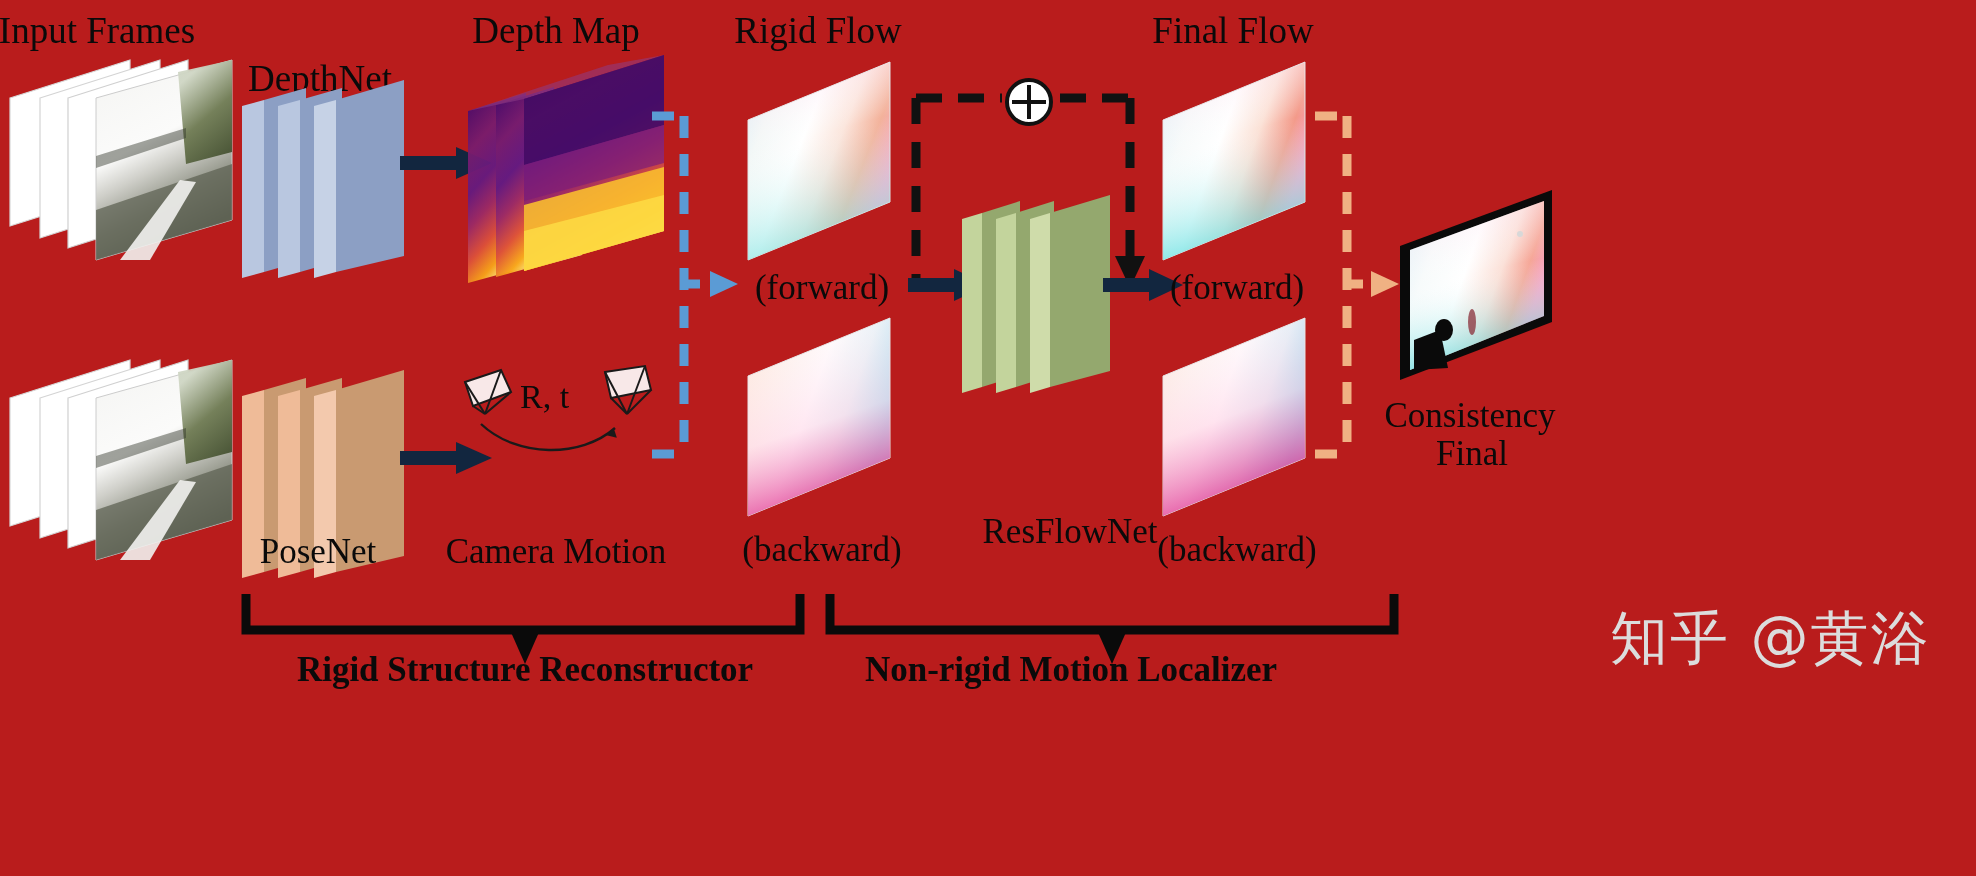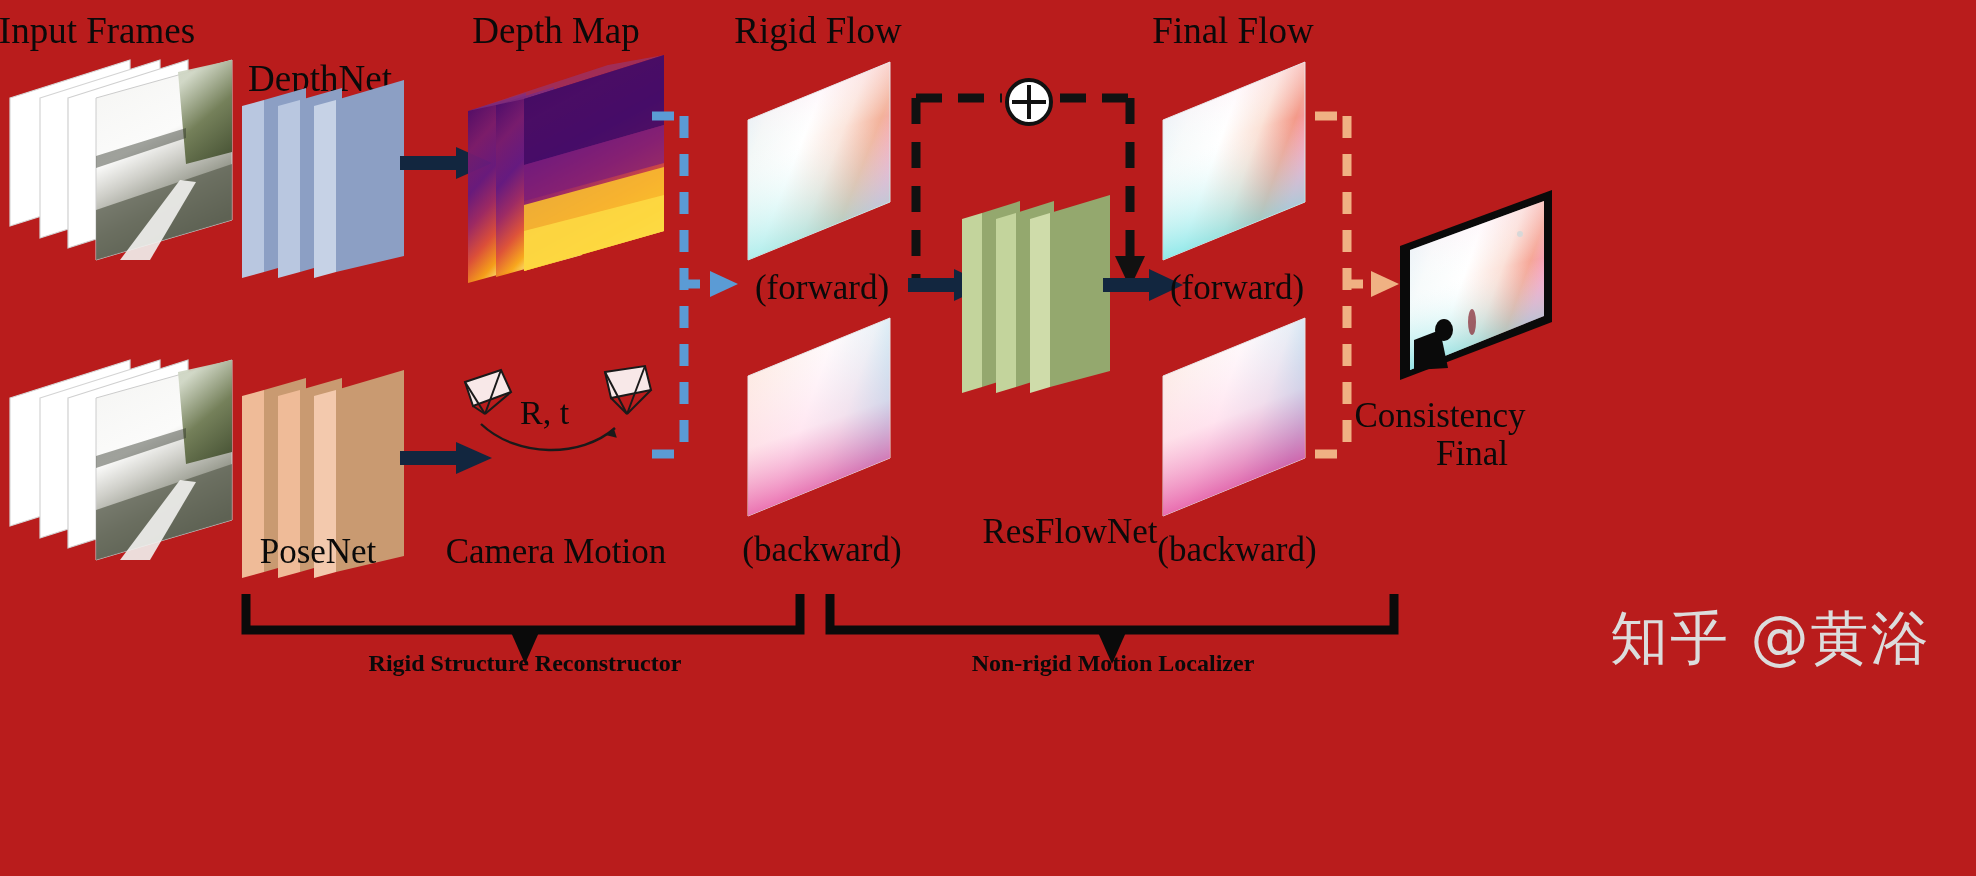--- a/index.html
+++ b/index.html
@@ -26,21 +26,21 @@
   }
   .lbl-top {
     font-size: 37px;
     text-align: center;
   }
   .lbl-mid {
     font-size: 35px;
     text-align: left;
   }
   .lbl-bold {
-    font-size: 24px;
+    font-size: 35px;
     font-weight: bold;
     text-align: center;
   }
   .ctr { transform: translateX(-50%); }
 
   
   .oplus {
     position: absolute;
     border-radius: 50%;
     box-sizing: border-box;
@@ -210,21 +210,21 @@
       <polygon points="150,10 190,4 196,28 156,36"></polygon>
       <line x1="150" y1="10" x2="172" y2="52"></line>
       <line x1="190" y1="4" x2="172" y2="52"></line>
       <line x1="196" y1="28" x2="172" y2="52"></line>
       <line x1="156" y1="36" x2="172" y2="52"></line>
     </g>
 
     <path d="M 26,62 C 62,96 126,96 160,66" fill="none" stroke="#1a1a1a" stroke-width="2.4"></path>
     <polygon points="160,66 150,70 160,76" fill="#1a1a1a" transform="rotate(-18 160 70)"></polygon>
   </svg>
-  <div class="lbl" style="left:520px; top:394px; font-size:34px;">R, t</div>
+  <div class="lbl" style="left:520px; top:378px; font-size:34px;">R, t</div>
 
   <svg style="position:absolute; left:652px; top:108px;" width="110" height="360">
 
     <line x1="0" y1="8" x2="30" y2="8" stroke="#5b9bd5" stroke-width="9" stroke-dasharray="22 14" stroke-linecap="butt"></line>
 
     <line x1="32" y1="8" x2="32" y2="346" stroke="#5b9bd5" stroke-width="9" stroke-dasharray="22 16" stroke-linecap="butt"></line>
 
     <line x1="0" y1="346" x2="30" y2="346" stroke="#5b9bd5" stroke-width="9" stroke-dasharray="22 14" stroke-linecap="butt"></line>
 
     <line x1="34" y1="176" x2="58" y2="176" stroke="#5b9bd5" stroke-width="9" stroke-dasharray="14 10"></line>
@@ -375,34 +375,34 @@
 
     <polygon points="0,56 152,0 152,132 0,190" fill="#0a0a0a"></polygon>
     <polygon points="10,60 144,11 144,126 10,180" fill="url(#ccGrad)"></polygon>
     <polygon points="10,60 144,11 144,126 10,180" fill="url(#ccGradV)"></polygon>
 
     <polygon points="14,150 40,140 48,178 14,180" fill="#0a0a0a"></polygon>
     <ellipse cx="44" cy="140" rx="9" ry="11" fill="#0a0a0a"></ellipse>
     <ellipse cx="72" cy="132" rx="4" ry="13" fill="#8a2f3a" opacity="0.75"></ellipse>
     <ellipse cx="120" cy="44" rx="3" ry="3" fill="#d8d8d8"></ellipse>
   </svg>
-  <div class="lbl lbl-mid ctr" style="left:1440px; top:396px;">Consistency</div>
+  <div class="lbl lbl-mid ctr" style="left:1470px; top:396px;">Consistency</div>
   <div class="lbl lbl-mid ctr" style="left:1472px; top:434px;">Final</div>
 
   <div class="lbl lbl-mid ctr" style="left:318px; top:532px;">PoseNet</div>
 
   <div class="lbl lbl-mid ctr" style="left:556px; top:532px;">Camera Motion</div>
 
   <svg style="position:absolute; left:238px; top:588px;" width="570" height="60">
     <path d="M 8,6 L 8,42 L 562,42 L 562,6" fill="none" stroke="#0a0a0a" stroke-width="9"></path>
     <polygon points="272,42 302,42 287,76" fill="#0a0a0a"></polygon>
   </svg>
   <div class="lbl lbl-bold ctr" style="left:525px; top:650px;">Rigid Structure Reconstructor</div>
 
   <svg style="position:absolute; left:822px; top:588px;" width="580" height="60">
     <path d="M 8,6 L 8,42 L 572,42 L 572,6" fill="none" stroke="#0a0a0a" stroke-width="9"></path>
     <polygon points="275,42 305,42 290,76" fill="#0a0a0a"></polygon>
   </svg>
-  <div class="lbl lbl-bold ctr" style="left:1113px; top:650px;">Non-rigid Motion Localizer</div>
+  <div class="lbl lbl-bold ctr" style="left:1071px; top:650px;">Non-rigid Motion Localizer</div>
 
   <div class="wm" style="left:1610px; top:600px;">知乎 @黄浴</div>
 
 </div>
 
 </body></html>

